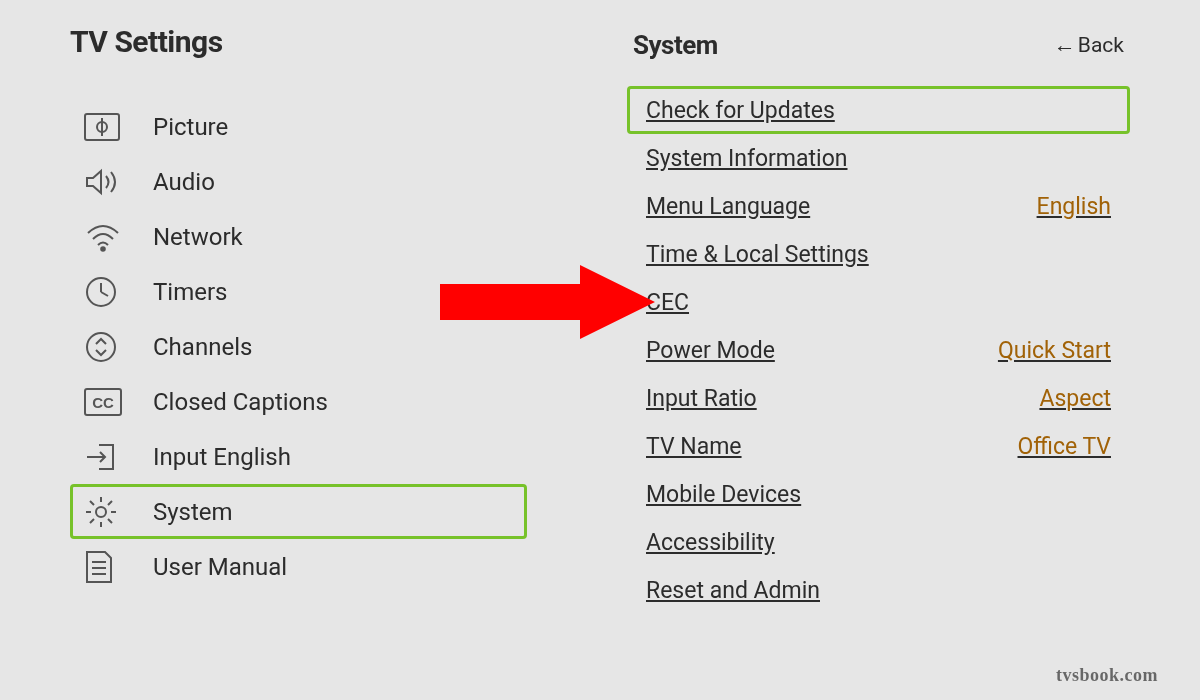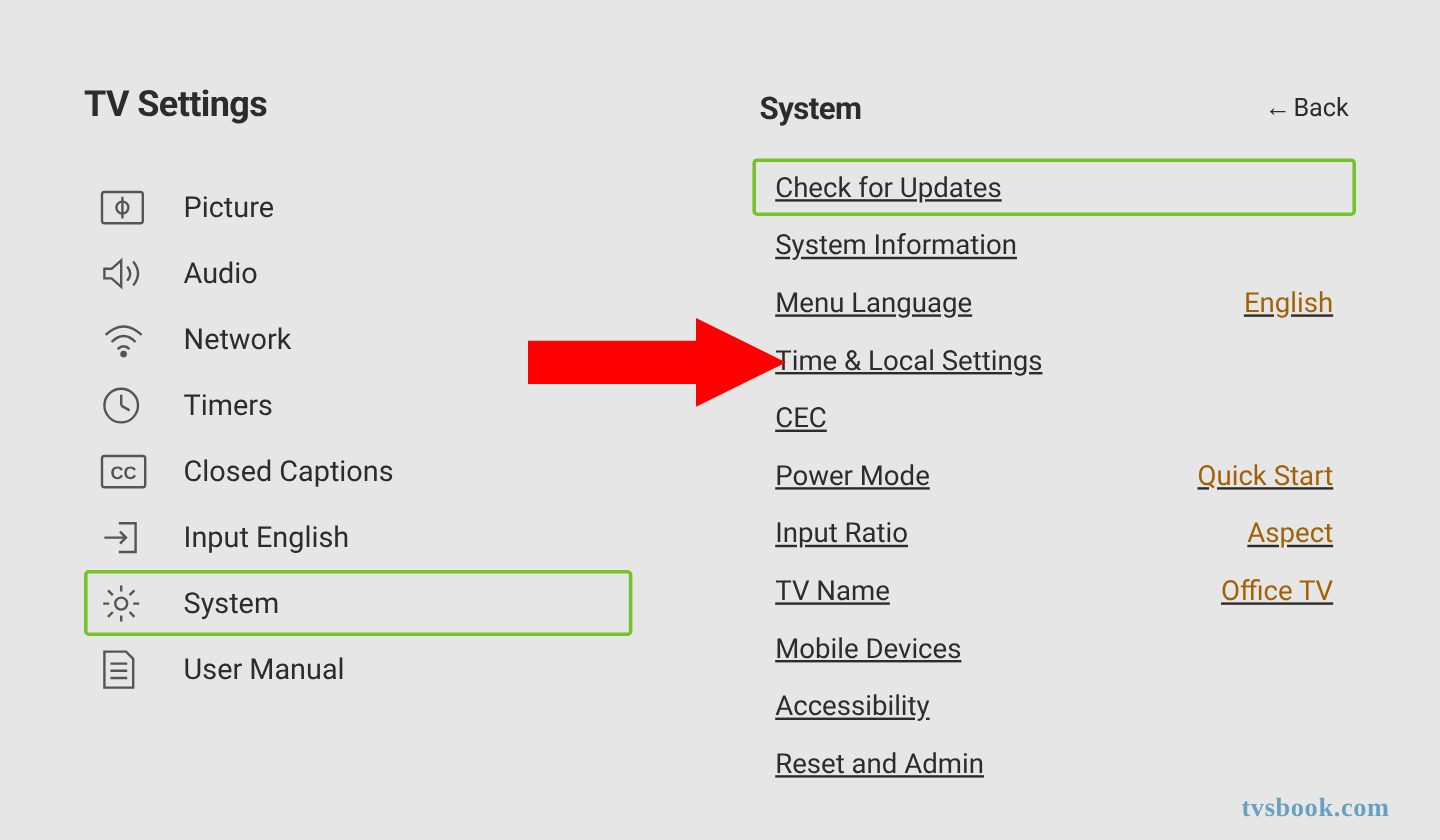--- a/index.html
+++ b/index.html
@@ -8,21 +8,21 @@
     background: #e6e6e6;
     font-family: -apple-system, "Segoe UI", Roboto, Arial, sans-serif;
     color: #2c2c2c;
     position: relative;
     overflow: hidden;
   }
   .container {
     display: flex;
     width: 100%;
     height: 100%;
-    padding: 70px 70px 30px 70px;
+    padding: 24px 70px 30px 70px;
   }
   .left-panel {
     width: 45%;
     padding-right: 20px;
   }
   .right-panel {
     width: 55%;
     padding-left: 80px;
     padding-top: 6px;
   }
@@ -95,23 +95,23 @@
   .arrow-annotation {
     position: absolute;
     left: 440px;
     top: 262px;
     pointer-events: none;
   }
   .watermark {
     position: absolute;
     right: 42px;
     bottom: 14px;
-    color: #0369a1;
+    color: #000000;
     opacity: 0.55;
-    font-size: 22px;
+    font-size: 18px;
     font-weight: 700;
     font-family: Georgia, "Times New Roman", serif;
     letter-spacing: 0.5px;
   }
   svg { display: block; }
 </style>
 </head>
 <body>
 
 <div class="container">
@@ -158,20 +158,30 @@
         <span class="icon-wrap">
           <svg width="36" height="36" viewBox="0 0 36 36" fill="none" stroke="#555" stroke-width="2">
             <circle cx="18" cy="18" r="14"></circle>
             <line x1="18" y1="18" x2="18" y2="9"></line>
             <line x1="18" y1="18" x2="25" y2="22"></line>
           </svg>
         </span>
         <span class="label">Timers</span>
       </div>
 
+      <div class="menu-item">
+        <span class="icon-wrap">
+          <svg width="36" height="36" viewBox="0 0 36 36" fill="none" stroke="#555" stroke-width="2">
+            <circle cx="18" cy="18" r="14"></circle>
+            <polyline points="13,15 18,10 23,15"></polyline>
+            <polyline points="13,21 18,26 23,21"></polyline>
+          </svg>
+        </span>
+        <span class="label">Channels</span>
+      </div>
 
       <div class="menu-item">
         <span class="icon-wrap">
           <svg width="40" height="30" viewBox="0 0 40 30" fill="none" stroke="#555" stroke-width="2">
             <rect x="2" y="2" width="36" height="26" rx="2"></rect>
             <text x="20" y="21" font-size="15" font-family="Arial" fill="#555" stroke="none" text-anchor="middle" font-weight="600">CC</text>
           </svg>
         </span>
         <span class="label">Closed Captions</span>
       </div>

